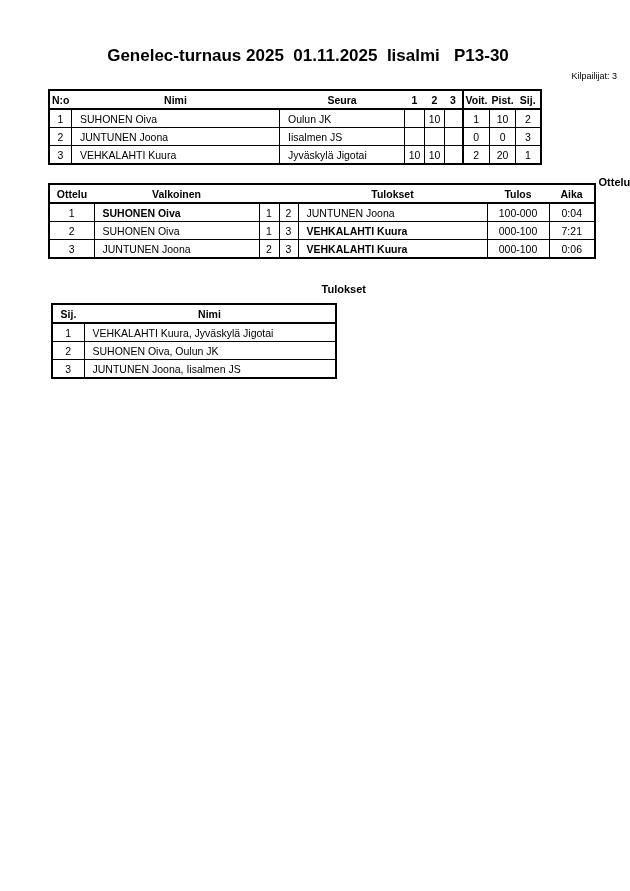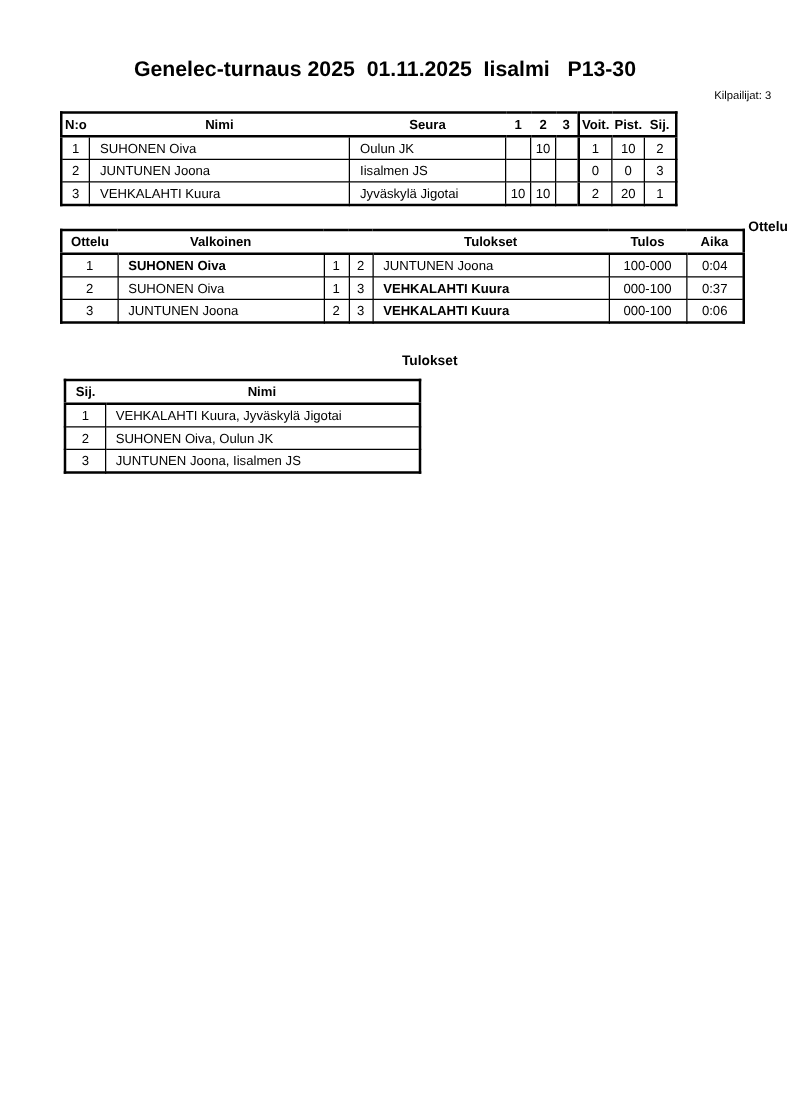--- a/index.html
+++ b/index.html
@@ -185,21 +185,21 @@
           <td>100-000</td>
           <td>0:04</td>
         </tr>
         <tr>
           <td>2</td>
           <td class="al">SUHONEN Oiva</td>
           <td>1</td>
           <td>3</td>
           <td class="al b">VEHKALAHTI Kuura</td>
           <td>000-100</td>
-          <td>0:37</td>
+          <td>7:21</td>
         </tr>
         <tr>
           <td>3</td>
           <td class="al">JUNTUNEN Joona</td>
           <td>2</td>
           <td>3</td>
           <td class="al b">VEHKALAHTI Kuura</td>
           <td>000-100</td>
           <td>0:06</td>
         </tr>

